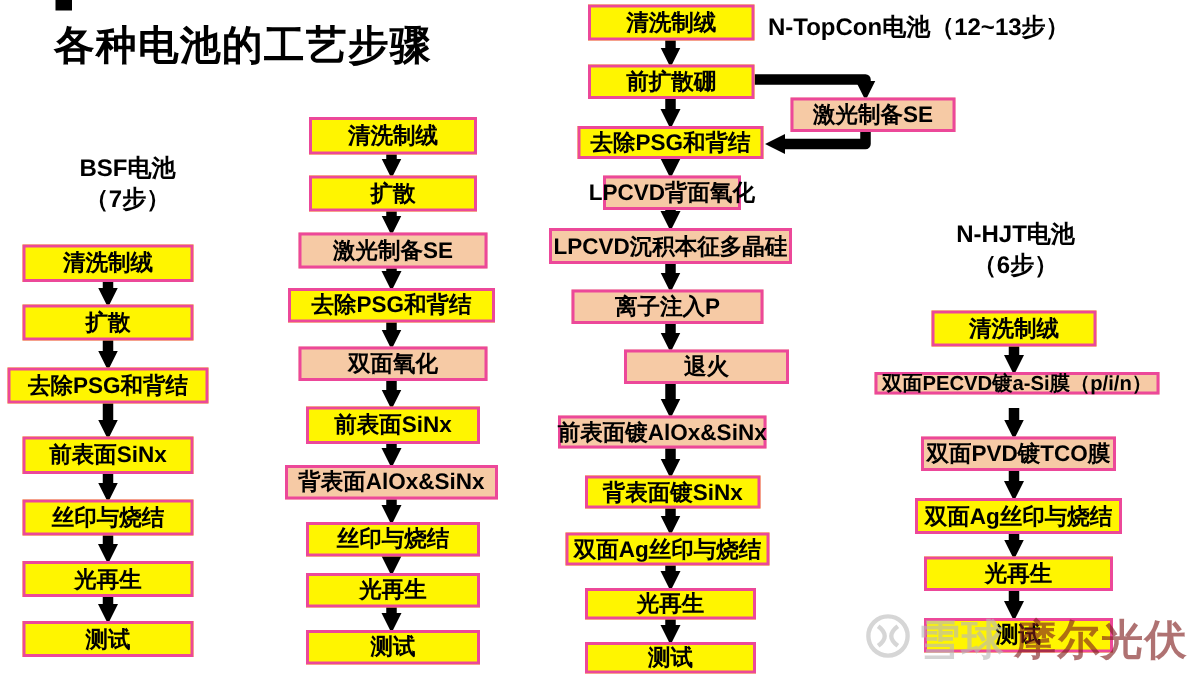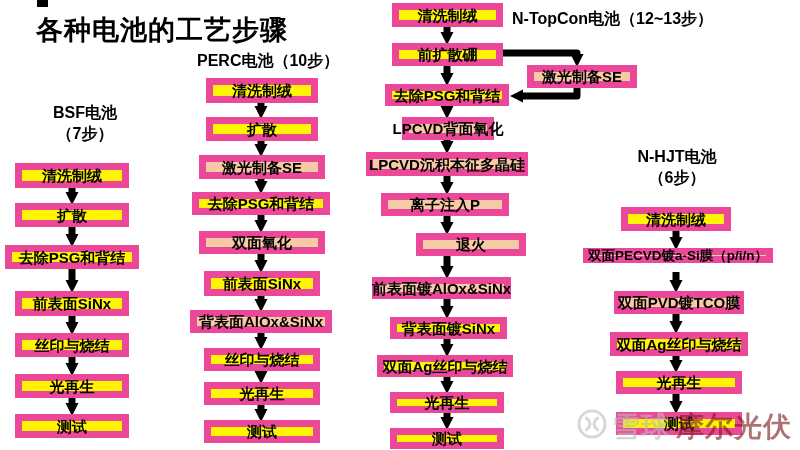--- a/index.html
+++ b/index.html
@@ -8,21 +8,21 @@
     font-family:"Liberation Sans","DejaVu Sans",sans-serif; overflow:hidden; color:#000;
   }
   .title {
     position:absolute; left:36px; top:12px; font-size:27px; font-weight:bold;
     letter-spacing:1px; white-space:nowrap;
   }
   .tick { position:absolute; left:37px; top:0; width:11px; height:7px; background:#000; }
   .hdr { position:absolute; font-weight:bold; font-size:16px; line-height:21px; white-space:nowrap;text-align:right; }
   .hdr.center { text-align:center; }
   .box {
-    position:absolute; box-sizing:border-box; border:7px solid #ec4899;
+    position:absolute; box-sizing:border-box; border:2px solid #ec4899;
     display:flex; align-items:center; justify-content:center;
     font-weight:bold; font-size:15px; white-space:nowrap; line-height:1;
   }
   .y { background:#FFF500; }
   .p { background:#F6CAA5; }
   .fs14 { font-size:13.5px; }
   svg.arrows { position:absolute; left:0; top:0; pointer-events:none; }
   .wm {
     position:absolute; left:576px; top:408px; display:flex; align-items:flex-start;
     opacity:0.62; z-index:6; white-space:nowrap;
@@ -92,21 +92,20 @@
     <div>（7步）</div>
   </div>
   <div class="box y" style="left:15px;top:163px;width:114px;height:25px">清洗制绒</div>
   <div class="box y" style="left:15px;top:203px;width:114px;height:24px">扩散</div>
   <div class="box y" style="left:5px;top:245px;width:134px;height:24px">去除PSG和背结</div>
   <div class="box y" style="left:15px;top:291px;width:114px;height:25px">前表面SiNx</div>
   <div class="box y" style="left:15px;top:333px;width:114px;height:24px">丝印与烧结</div>
   <div class="box y" style="left:15px;top:374px;width:114px;height:24px">光再生</div>
   <div class="box y" style="left:15px;top:414px;width:114px;height:24px">测试</div>
 
-  <div class="hdr" style="left:197px;top:50px;">PERC电池（10步）</div>
   <div class="box y" style="left:206px;top:78px;width:112px;height:25px">清洗制绒</div>
   <div class="box y" style="left:206px;top:117px;width:112px;height:24px">扩散</div>
   <div class="box p" style="left:199px;top:155px;width:126px;height:24px">激光制备SE</div>
   <div class="box y" style="left:192px;top:192px;width:138px;height:23px">去除PSG和背结</div>
   <div class="box p" style="left:199px;top:231px;width:126px;height:23px">双面氧化</div>
   <div class="box y" style="left:204px;top:271px;width:116px;height:25px">前表面SiNx</div>
   <div class="box p" style="left:190px;top:310px;width:142px;height:23px">背表面AlOx&amp;SiNx</div>
   <div class="box y" style="left:204px;top:348px;width:116px;height:23px">丝印与烧结</div>
   <div class="box y" style="left:204px;top:382px;width:116px;height:23px">光再生</div>
   <div class="box y" style="left:204px;top:420px;width:116px;height:23px">测试</div>

